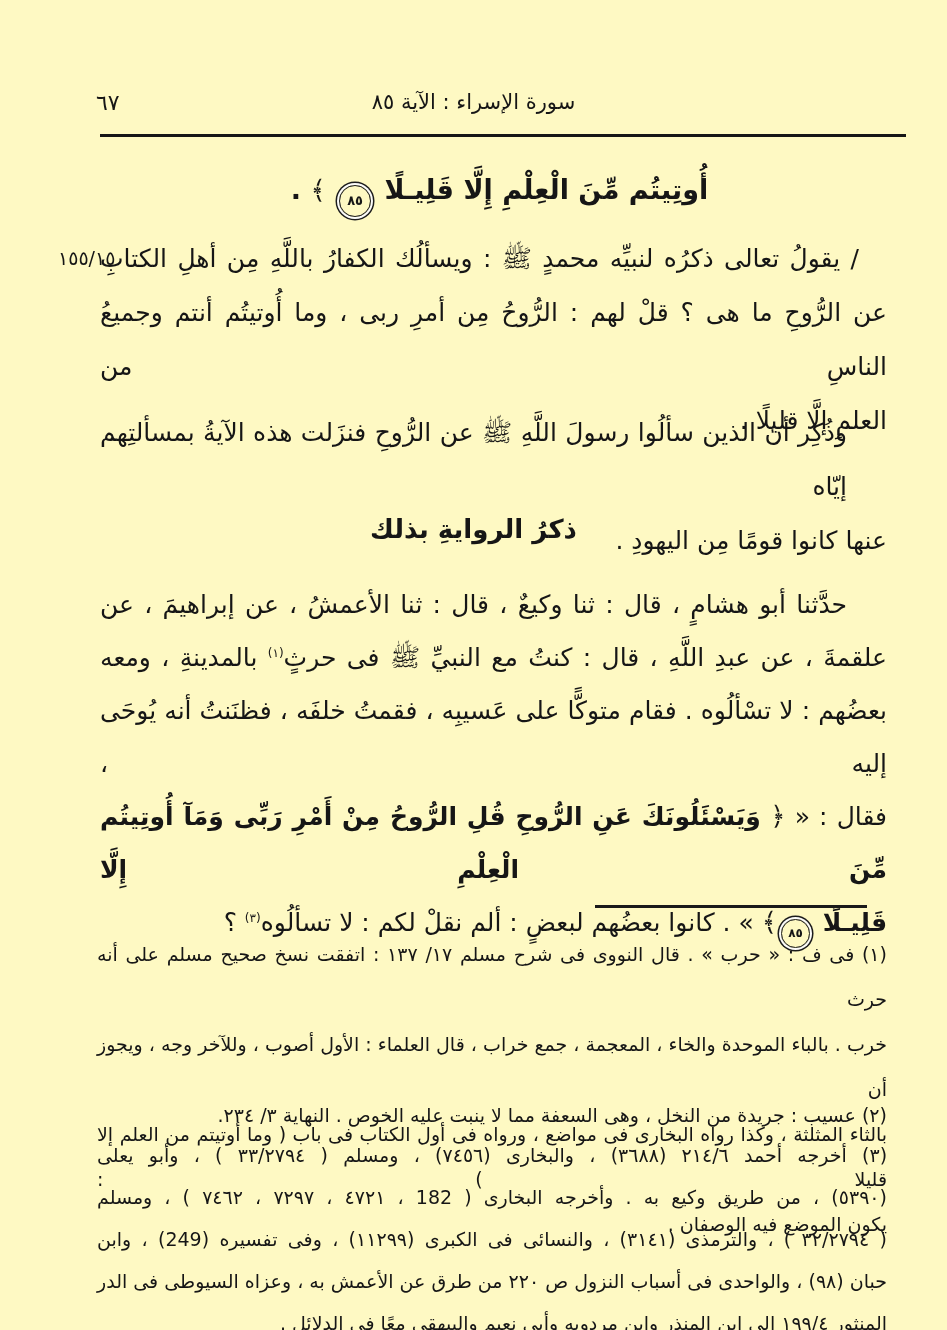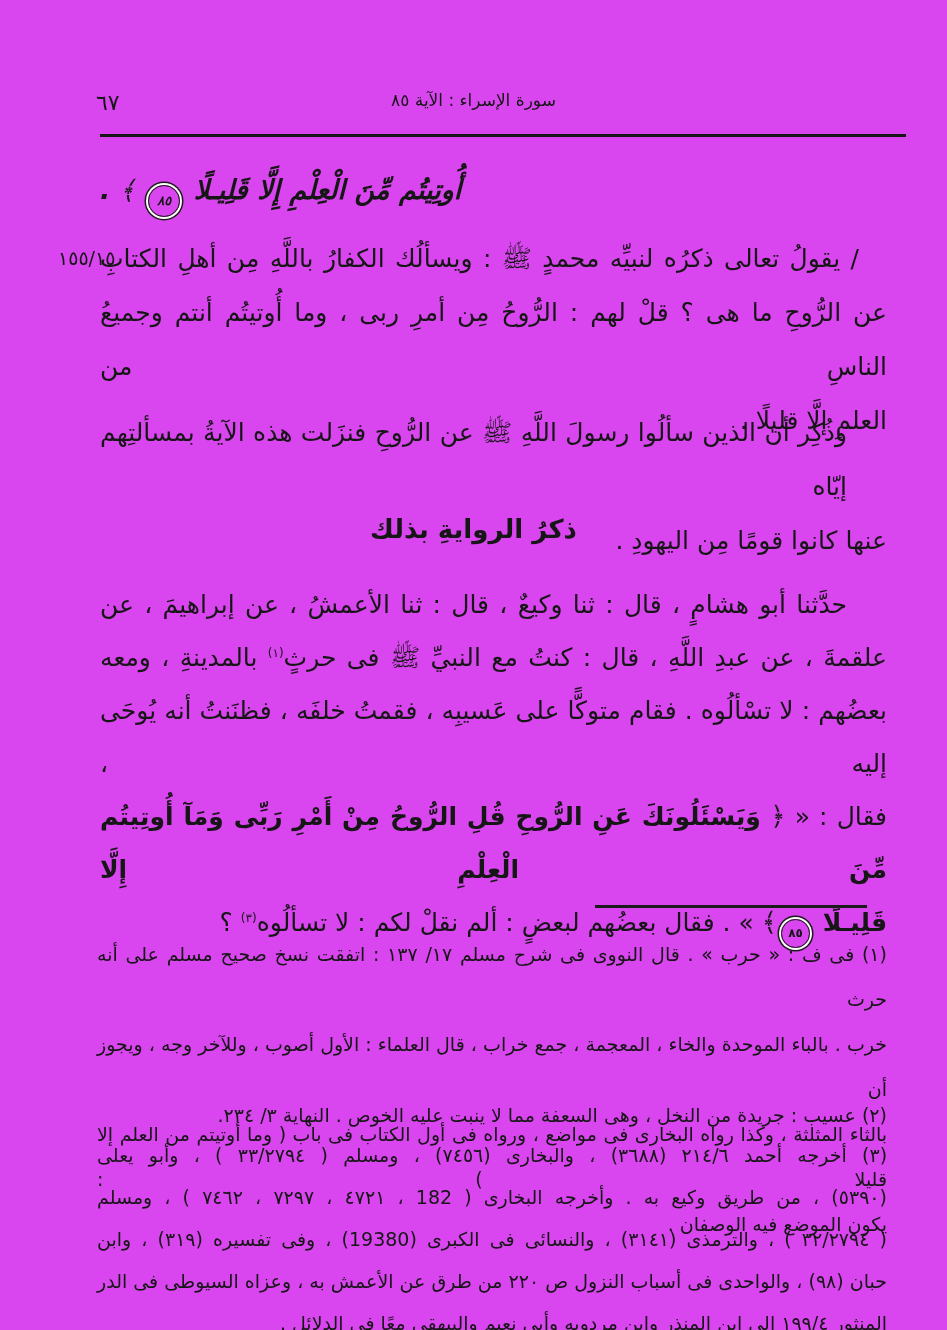--- a/index.html
+++ b/index.html
@@ -1,39 +1,39 @@
 <!DOCTYPE html>
 <html lang="ar"><head>
 <meta charset="utf-8">
 <style>
   html,body{margin:0;padding:0;background:#ffffff;}
   .page{
     position:relative;
     width:947px;height:1330px;
-    background:#d946ef;
+    background:#fef9c3;
     color:#161616;
     font-family:"DejaVu Sans", sans-serif;
     direction:rtl;
     overflow:hidden;
   }
   .page-number{
     position:absolute;top:90px;left:96px;
     font-size:22px;direction:rtl;
   }
   .header-title{
     position:absolute;top:90px;left:0;right:0;
-    text-align:center;font-size:17px;
+    text-align:center;font-size:21px;
   }
   .header-rule{
     position:absolute;top:134px;left:100px;width:806px;height:3px;
     background:#161616;
   }
   .quran-opening{
     position:absolute;top:162px;right:48px;left:100px;
-    font-size:27px;font-weight:bold;text-align:left;line-height:56px;font-style:italic;
+    font-size:27px;font-weight:bold;text-align:center;line-height:56px;
   }
   .margin-ref{
     position:absolute;top:247px;left:58px;
     font-size:19px;
   }
   .textblock{
     position:absolute;right:60px;width:787px;
     font-size:25px;line-height:54px;
   }
   .para1{top:232px;}
@@ -114,38 +114,38 @@
       <span class="bold">حدَّثنا</span><span> أبو هشامٍ ، قال : ثنا وكيعٌ ، قال : ثنا الأعمشُ ، عن إبراهيمَ ، عن</span>
     </div>
     <div class="line">
       <span>علقمةَ ، عن عبدِ اللَّهِ ، قال : كنتُ مع النبيِّ ﷺ فى حرثٍ</span><span class="sup">(١)</span><span> بالمدينةِ ، ومعه</span>
     </div>
     <div class="line">بعضُهم : لا تسْألُوه . فقام متوكًّا على عَسيبِه ، فقمتُ خلفَه ، فظنَنتُ أنه يُوحَى إليه ،</div>
     <div class="line">
       <span>فقال : « </span><span class="ornate">﴿ </span><span class="quran">وَيَسْئَلُونَكَ عَنِ الرُّوحِ قُلِ الرُّوحُ مِنْ أَمْرِ رَبِّى وَمَآ أُوتِيتُم مِّنَ الْعِلْمِ إِلَّا</span>
     </div>
     <div class="line short">
-      <span class="quran">قَلِيـلًا </span><span class="medallion small">٨٥</span><span class="ornate">﴾</span><span> » . فقال بعضُهم لبعضٍ : ألم نقلْ لكم : لا تسألُوه</span><span class="sup">(٣)</span><span> ؟</span>
+      <span class="quran">قَلِيـلًا </span><span class="medallion small">٨٥</span><span class="ornate">﴾</span><span> » . كانوا بعضُهم لبعضٍ : ألم نقلْ لكم : لا تسألُوه</span><span class="sup">(٣)</span><span> ؟</span>
     </div>
   </div>
 
   <div class="fn-sep"></div>
 
   <div class="footblock fn1">
     <div class="line">(١) فى ف : « حرب » . قال النووى فى شرح مسلم ١٧/ ١٣٧ : اتفقت نسخ صحيح مسلم على أنه حرث</div>
     <div class="line">خرب . بالباء الموحدة والخاء ، المعجمة ، جمع خراب ، قال العلماء : الأول أصوب ، وللآخر وجه ، ويجوز أن</div>
     <div class="line">بالثاء المثلثة ، وكذا رواه البخارى فى مواضع ، ورواه فى أول الكتاب فى باب ( وما أوتيتم من العلم إلا قليلا ) :</div>
     <div class="line short">يكون الموضع فيه الوصفان .</div>
   </div>
 
   <div class="footblock fn2">
     <div class="line short">(٢) عسيب : جريدة من النخل ، وهى السعفة مما لا ينبت عليه الخوص . النهاية ٣/ ٢٣٤.</div>
   </div>
 
   <div class="footblock fn3">
     <div class="line">(٣) أخرجه أحمد ٢١٤/٦ (٣٦٨٨) ، والبخارى (٧٤٥٦) ، ومسلم ( ٣٣/٢٧٩٤ ) ، وأبو يعلى</div>
     <div class="line">(٥٣٩٠) ، من طريق وكيع به . وأخرجه البخارى ( 182 ، ٤٧٢١ ، ٧٢٩٧ ، ٧٤٦٢ ) ، ومسلم</div>
-    <div class="line">( ٣٢/٢٧٩٤ ) ، والترمذى (٣١٤١) ، والنسائى فى الكبرى (19380) ، وفى تفسيره (٣١٩) ، وابن</div>
+    <div class="line">( ٣٢/٢٧٩٤ ) ، والترمذى (٣١٤١) ، والنسائى فى الكبرى (١١٢٩٩) ، وفى تفسيره (249) ، وابن</div>
     <div class="line">حبان (٩٨) ، والواحدى فى أسباب النزول ص ٢٢٠ من طرق عن الأعمش به ، وعزاه السيوطى فى الدر</div>
     <div class="line short">المنثور ١٩٩/٤ إلى ابن المنذر وابن مردويه وأبى نعيم والبيهقى معًا فى الدلائل .</div>
   </div>
 
 </div>
 
 </body></html>

